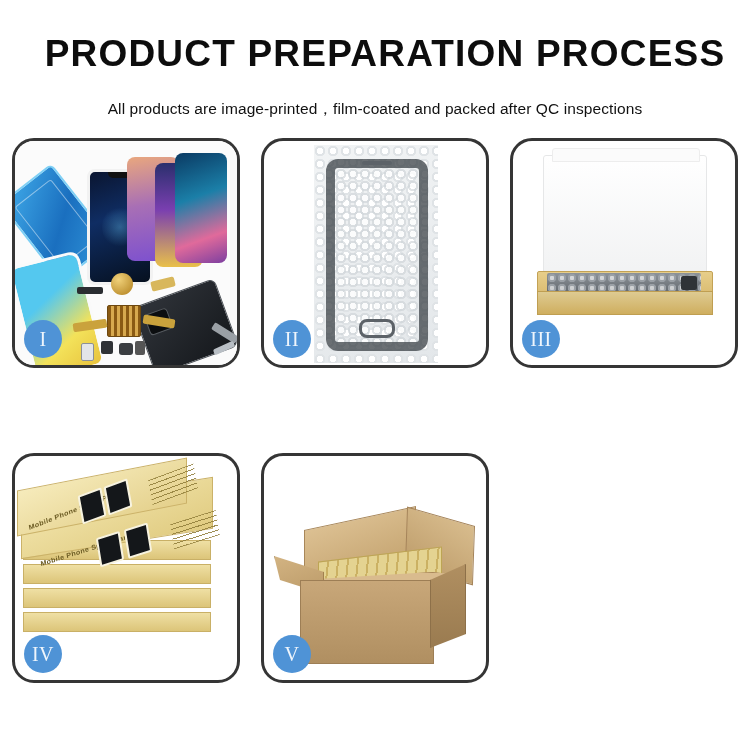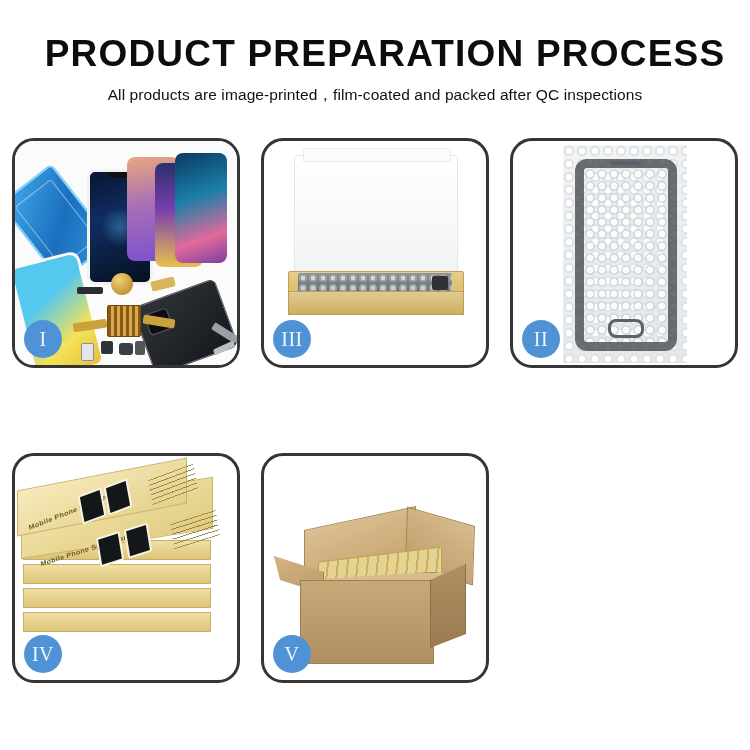--- a/index.html
+++ b/index.html
@@ -17,21 +17,21 @@
     font-family:"Liberation Sans", sans-serif;
     font-size:37px;
     letter-spacing:1.2px;
     font-weight:700;
     color:#0d0d0d;
     line-height:1.1;
     white-space:nowrap;
     padding-left:20px;
   }
   .subtitle{
-    margin-top:10px;
+    margin-top:24px;
     font-size:15.5px;
     color:#111111;
     letter-spacing:.1px;
     white-space:nowrap;
   }
 
   
   .grid{
     position:absolute;
     left:12px;top:138px;
@@ -367,39 +367,39 @@
           <div class="chip tool"></div>
           <div class="chip tool2"></div>
         </div>
       </div>
       <div class="badge">I</div>
     </div>
 
     <div class="panel">
       <div class="panel-inner">
         <div style="position:absolute;inset:0;">
+          <div class="bubble-bg"></div>
+          <div class="screen-outline">
+            <div class="home-btn"></div>
+          </div>
+        </div>
+      </div>
+      <div class="badge">II</div>
+    </div>
+
+    <div class="panel">
+      <div class="panel-inner">
+        <div style="position:absolute;inset:0;">
           <div class="foam"></div>
           <div class="kraft"></div>
           <div class="wrapped-item"></div>
           <div class="kraft-front"></div>
         </div>
       </div>
       <div class="badge">III</div>
-    </div>
-
-    <div class="panel">
-      <div class="panel-inner">
-        <div style="position:absolute;inset:0;">
-          <div class="bubble-bg"></div>
-          <div class="screen-outline">
-            <div class="home-btn"></div>
-          </div>
-        </div>
-      </div>
-      <div class="badge">II</div>
     </div>
 
     <div class="panel">
       <div class="panel-inner">
         <div class="stack">
           <div class="sbox s1"></div>
           <div class="sbox s2"></div>
           <div class="sbox s3"></div>
           <div class="sbox s4"></div>
           <div class="lid">

